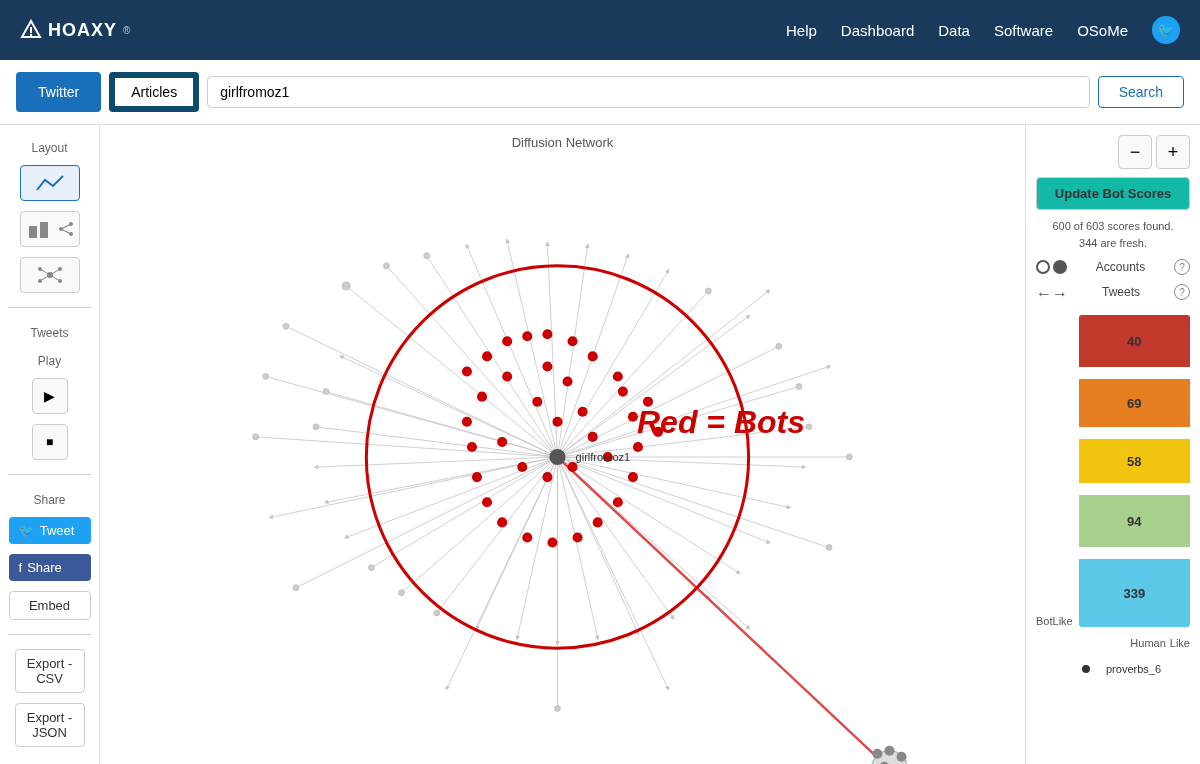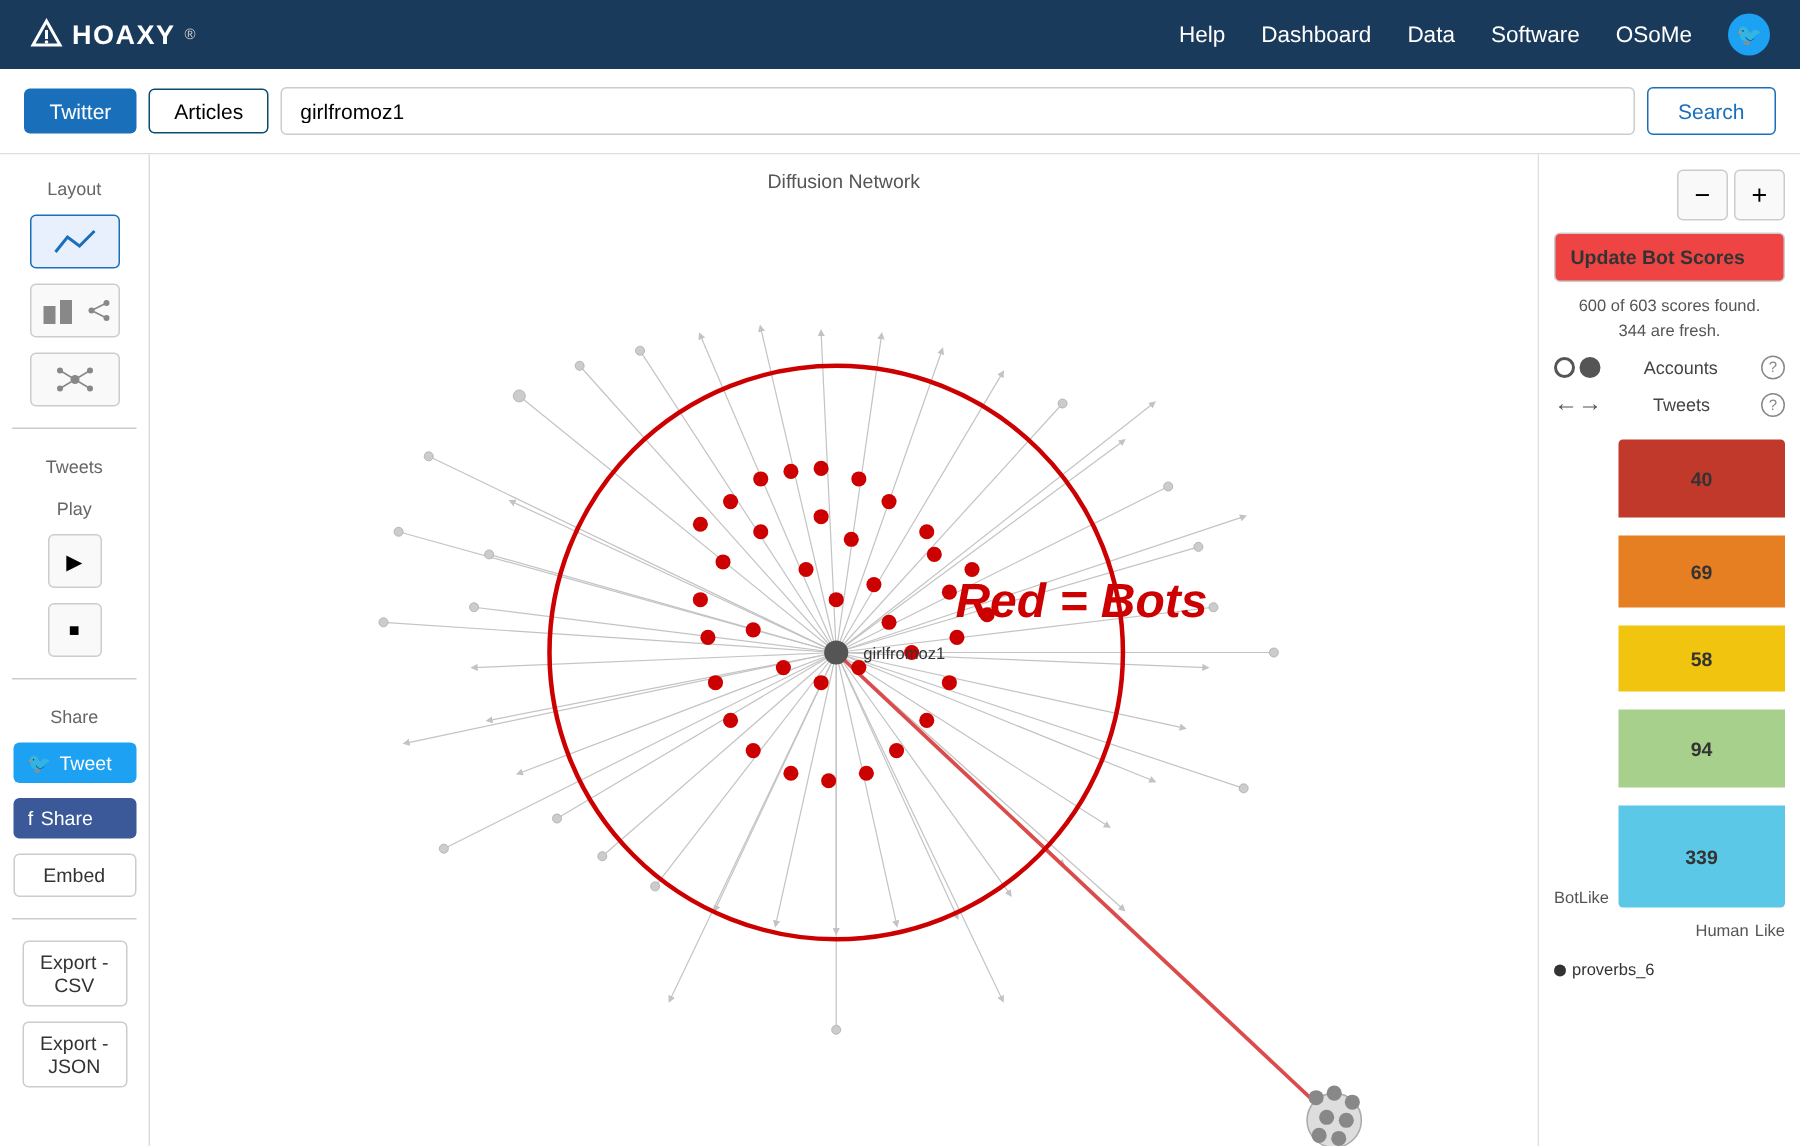--- a/index.html
+++ b/index.html
@@ -1,21 +1,21 @@
 <!DOCTYPE html>
 <html><head>
   <meta charset="utf-8">
   <style>
     * { box-sizing: border-box; margin: 0; padding: 0; }
     body { font-family: Arial, sans-serif; background: #f5f5f5; width: 1200px; height: 764px; overflow: hidden; }
 
     
     .navbar {
       background: #1a3a5c;
-      height: 46px;
+      height: 60px;
       display: flex;
       align-items: center;
       padding: 0 20px;
       justify-content: space-between;
     }
     .navbar-brand {
       display: flex;
       align-items: center;
       gap: 6px;
     }
@@ -51,21 +51,21 @@
     .search-bar {
       background: #fff;
       padding: 12px 16px;
       display: flex;
       align-items: center;
       gap: 8px;
       border-bottom: 1px solid #ddd;
     }
     .tab-btn {
       padding: 6px 16px;
-      border: 1px solid #0c4a6e;
+      border: 6px solid #0c4a6e;
       border-radius: 4px;
       cursor: pointer;
       font-size: 14px;
       background: #fff;
     }
     .tab-btn.active {
       background: #1a6fba;
       color: #fff;
       border-color: #1a6fba;
     }
@@ -253,28 +253,28 @@
       border: 1px solid #ccc;
       border-radius: 4px;
       background: #f9f9f9;
       cursor: pointer;
       font-size: 18px;
       display: flex;
       align-items: center;
       justify-content: center;
     }
     .update-bot-btn {
-      background: #ef4444;
+      background: #14b8a6;
       border: 1px solid #ccc;
       border-radius: 4px;
       padding: 8px 10px;
       cursor: pointer;
       font-size: 13px;
       font-weight: bold;
-      text-align: left;
+      text-align: center;
       color: #333;
     }
     .bot-scores-info {
       font-size: 11px;
       color: #555;
       text-align: center;
       line-height: 1.5;
     }
     .legend-row {
       display: flex;
@@ -617,18 +617,18 @@
         </div>
         <div class="color-segment" style="background:#5bc8e8; height:68px; border-radius:0 0 3px 3px;">
           <span>339</span>
         </div>
       </div>
     </div>
     <div style="display:flex; justify-content:flex-end; font-size:11px; color:#555; gap:4px; margin-top:2px;">
       <span>Human</span>
       <span>Like</span>
     </div>
-    <div style="display:flex; align-items:center; gap:4px; font-size:11px; color:#333; margin-top:6px;">
+    <div style="display:flex; align-items:center; gap:16px; font-size:11px; color:#333; margin-top:6px;margin-left:46px;">
       <span style="width:8px;height:8px;background:#333;border-radius:50%;display:inline-block;"></span>
       <span>proverbs_6</span>
     </div>
   </div>
 </div>
 
 </body></html>

